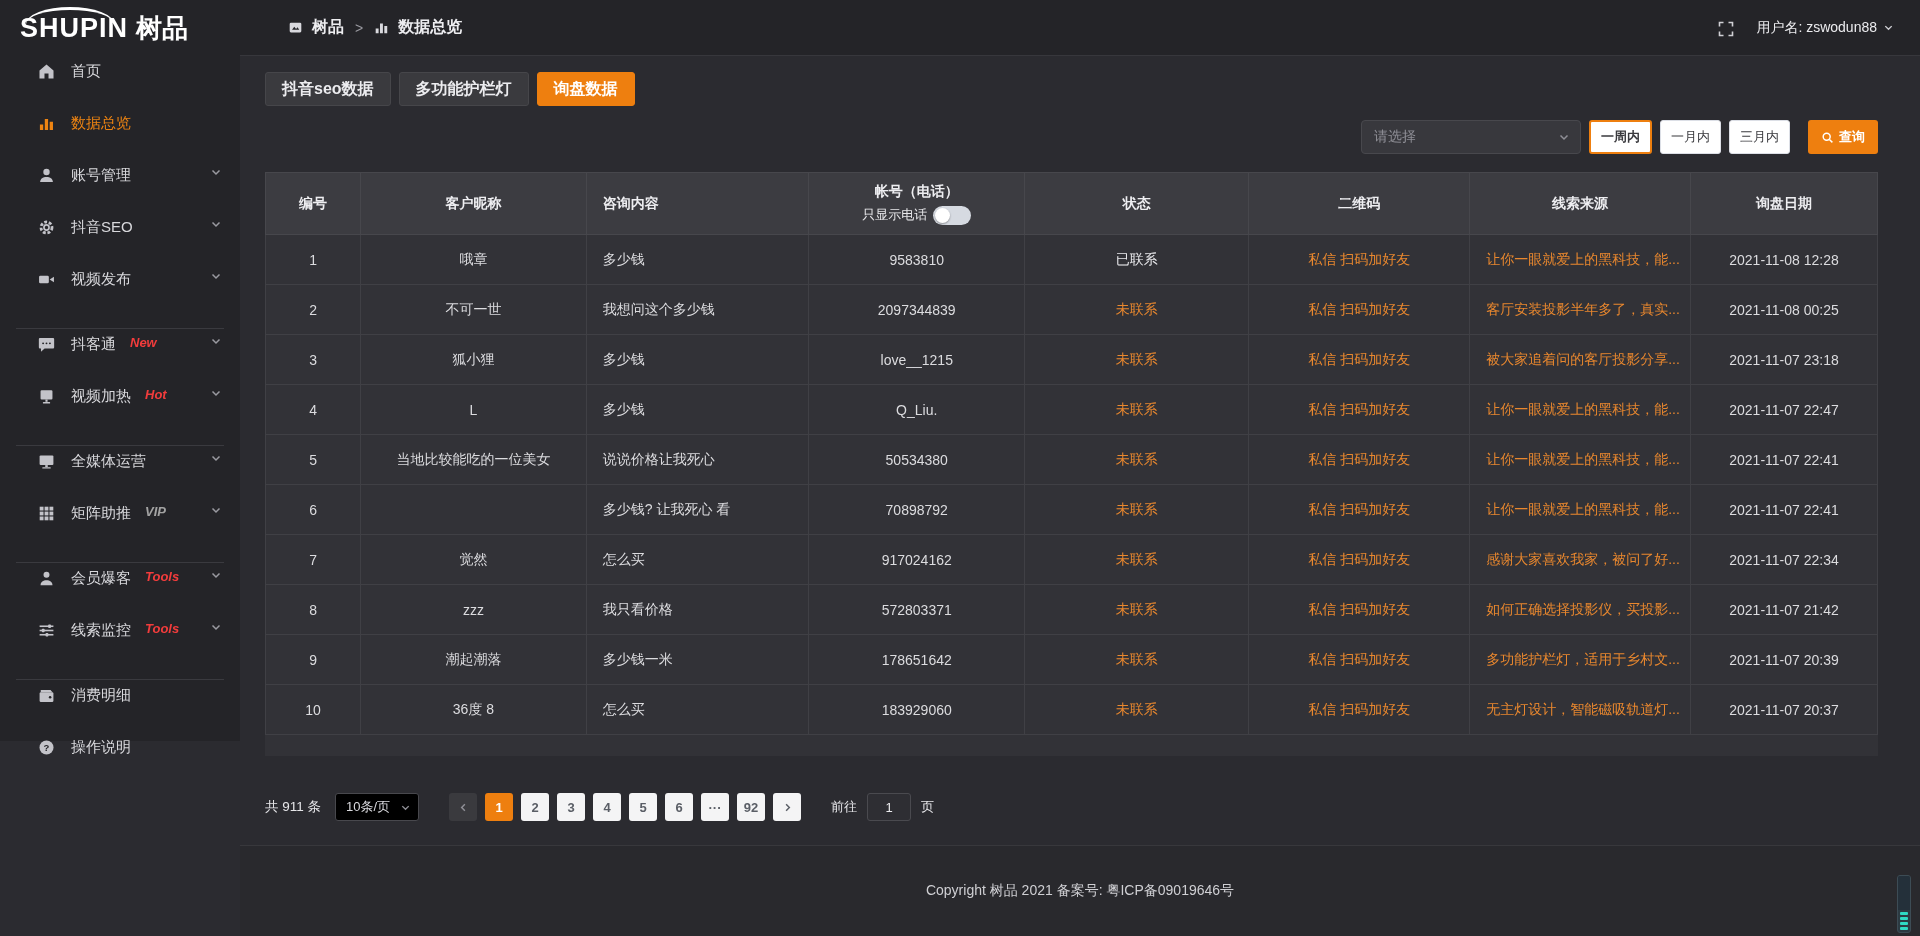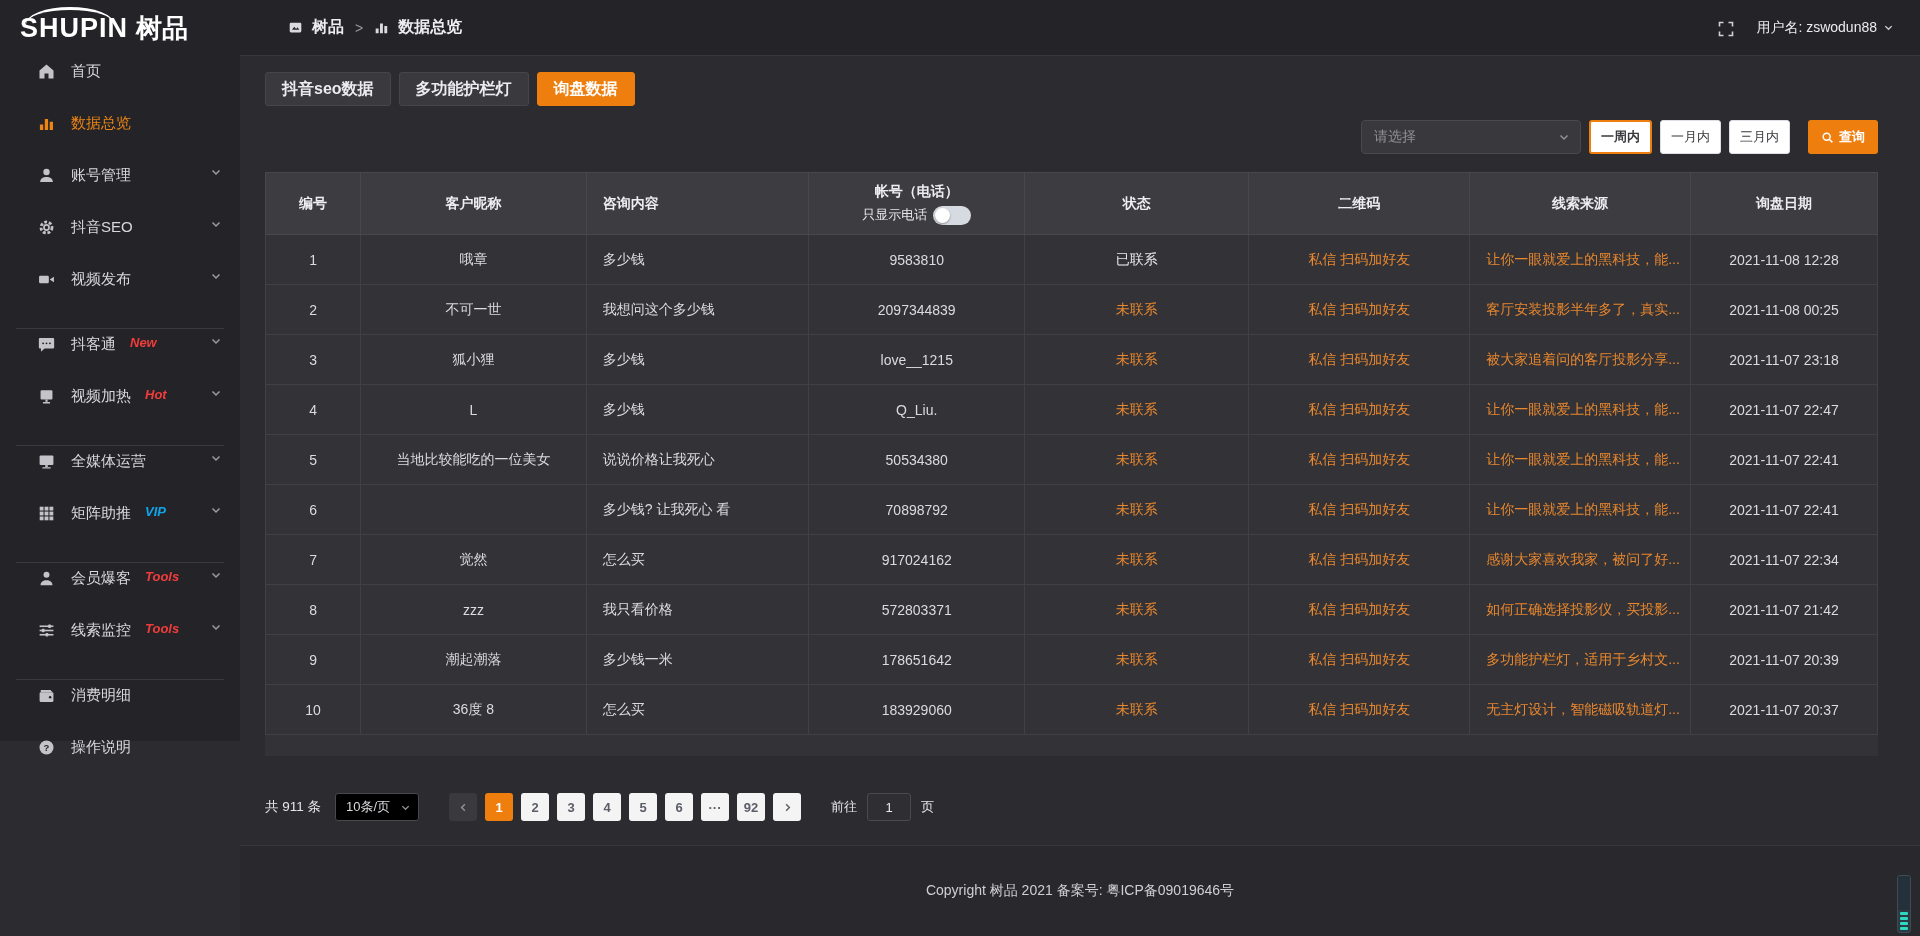--- a/index.html
+++ b/index.html
@@ -17,21 +17,21 @@
     border-top:3px solid #fff; border-radius:50% 50% 0 0 / 100% 100% 0 0; }
   .logo-cn { font-size:26px; font-weight:700; color:#fff; line-height:1; }
   .side-menu { padding-top:6px; }
   .s-item { height:52px; display:flex; align-items:flex-start; padding:0 18px 0 38px; cursor:pointer; }
   .s-ico { width:18px; height:18px; color:#c3c3c9; display:flex; align-items:center; }
   .s-ico svg { width:17px; height:17px; display:block; }
   .s-label { margin-left:15px; font-size:15px; color:#d8d8dc; }
   .s-item.active .s-label, .s-item.active .s-ico { color:#ee8412; }
   .s-badge { margin-left:14px; font-size:13px; font-style:italic; font-weight:700; }
   .s-badge.red { color:#f23c3c; }
-  .s-badge.vip { color:#0ea5e9; }
+  .s-badge.vip { color:#a3a3a3; }
   .s-chev { margin-left:auto; color:#9a9aa1; display:flex; }
   .s-div { height:1px; background:#3a3a3f; margin:6px 16px; }
   
   .right { flex:1; display:flex; flex-direction:column; height:936px; }
   .topbar { height:56px; background:#242428; border-bottom:1px solid #37373c;
     display:flex; align-items:center; padding:0 26px 0 48px; }
   .crumb { display:flex; align-items:center; gap:9px; font-size:16px; font-weight:700; color:#ededf0; }
   .crumb .b-ico { color:#d9d9de; display:flex; } .crumb .b-ico svg{ width:15px;height:15px; }
   .crumb-sep { color:#9a9aa1; font-weight:400; font-size:14px; margin:0 2px; }
   .top-right { margin-left:auto; display:flex; align-items:flex-end; gap:22px; }

